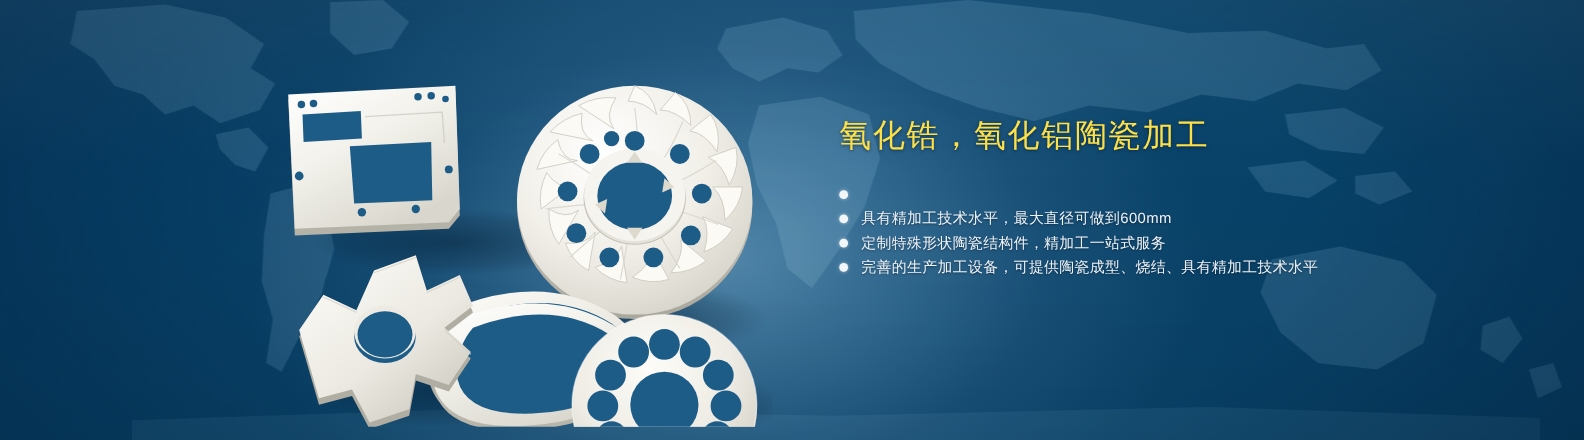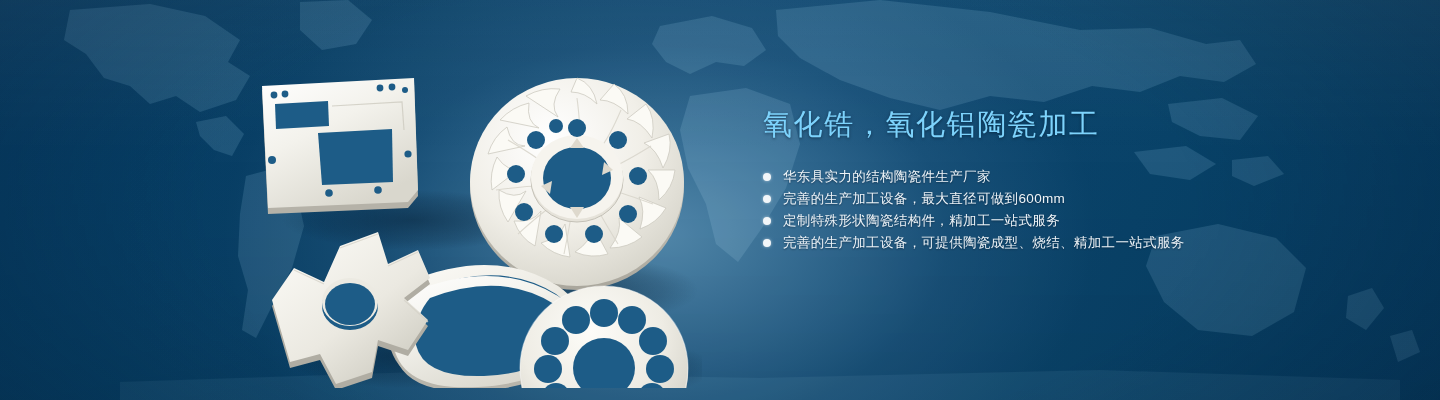--- a/index.html
+++ b/index.html
@@ -51,21 +51,21 @@
   }
   .products svg { display:block; width:100%; height:100%; }
 
   
   .copy {
     position:absolute;
     left:763px; top:104px;
     width:620px;
   }
   .headline {
-    color:#7dd3fc;
+    color:#fde047;
     font-size:29px;
     line-height:40px;
     letter-spacing:1.6px;
     font-weight:400;
     text-shadow:0 1px 3px rgba(0,18,35,0.55);
     white-space:nowrap;
   }
   .bullets {
     margin-top:22px;
   }
@@ -320,34 +320,33 @@
   </div>
 
   <div class="copy">
 
     <div class="headline">氧化锆，氧化铝陶瓷加工</div>
 
     <div class="bullets">
 
       <div class="bullet">
         <span class="bullet-dot"></span>
-        <span class="bullet-text">华东具实力的结构陶瓷件生产厂家</span>
       </div>
 
       <div class="bullet">
         <span class="bullet-dot"></span>
-        <span class="bullet-text">完善的生产加工设备，最大直径可做到600mm</span>
+        <span class="bullet-text">具有精加工技术水平，最大直径可做到600mm</span>
       </div>
 
       <div class="bullet">
         <span class="bullet-dot"></span>
         <span class="bullet-text">定制特殊形状陶瓷结构件，精加工一站式服务</span>
       </div>
 
       <div class="bullet">
         <span class="bullet-dot"></span>
-        <span class="bullet-text">完善的生产加工设备，可提供陶瓷成型、烧结、精加工一站式服务</span>
+        <span class="bullet-text">完善的生产加工设备，可提供陶瓷成型、烧结、具有精加工技术水平</span>
       </div>
 
     </div>
   </div>
 
 </div>
 
 </body></html>

